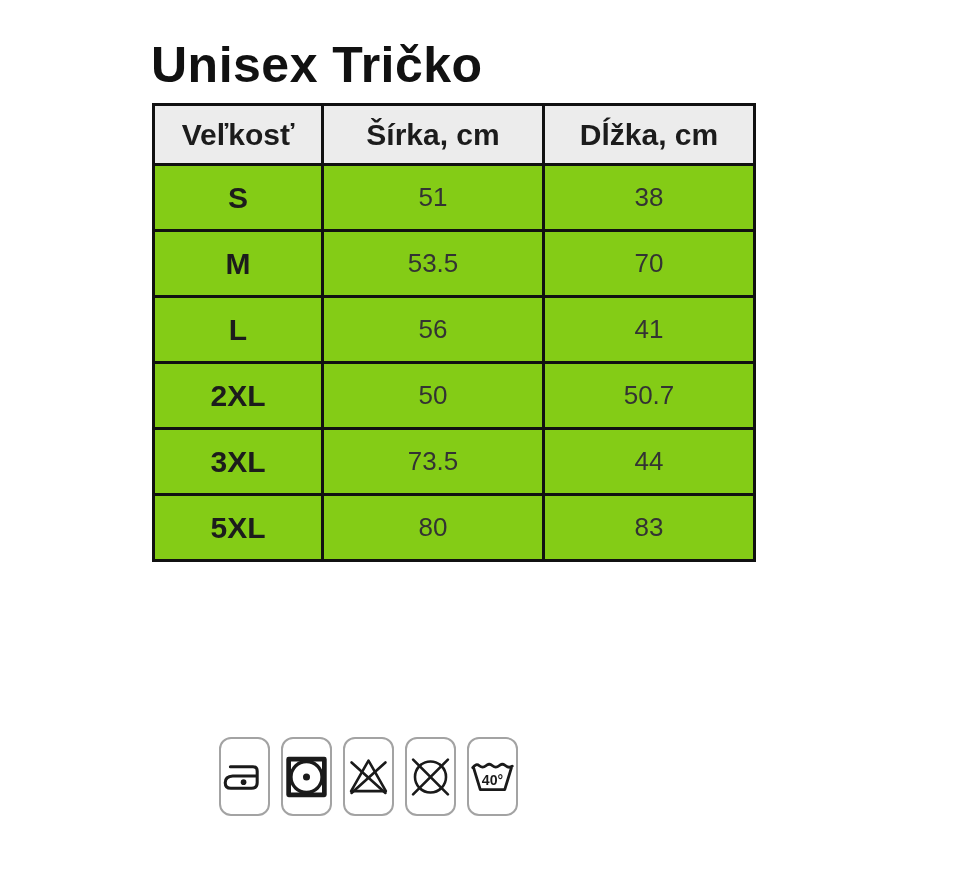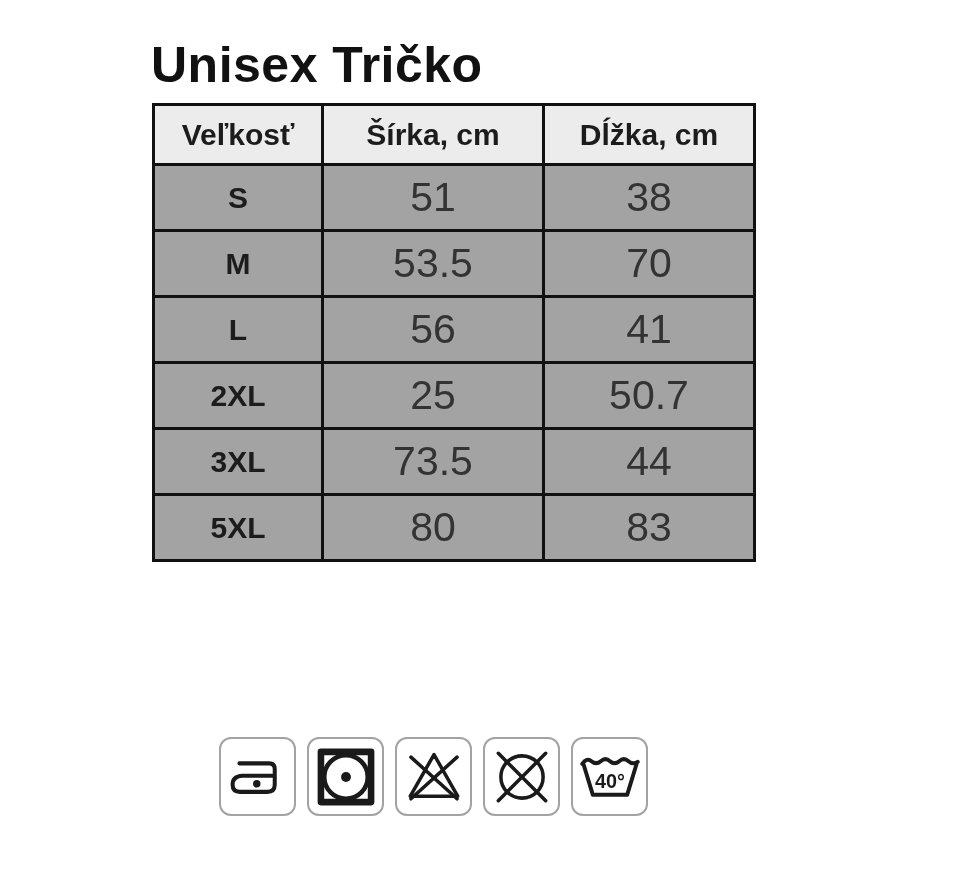--- a/index.html
+++ b/index.html
@@ -25,60 +25,60 @@
     color: #111111;
     letter-spacing: 0.5px;
     white-space: nowrap;
   }
   table.size-table {
     position: absolute;
     left: 152px;
     top: 103px;
     border-collapse: collapse;
     table-layout: fixed;
-    background: #a3a3a3;
+    background: #84cc16;
   }
   table.size-table th,
   table.size-table td {
     border: 3px solid #111111;
     text-align: center;
     vertical-align: middle;
     padding: 0;
   }
   table.size-table th {
     background: #ececec;
     height: 57px;
     font-size: 30px;
     font-weight: bold;
     color: #1c1c1c;
   }
   table.size-table td {
     height: 63px;
-    font-size: 41px;
+    font-size: 26px;
     font-weight: normal;
     color: #333333;
   }
   table.size-table td.size-col {
     font-weight: bold;
     font-size: 30px;
     color: #1c1c1c;
   }
   .col-size   { width: 169px; }
   .col-width  { width: 221px; }
   .col-length { width: 211px; }
 
   .care-row {
     position: absolute;
     left: 219px;
     top: 737px;
     display: flex;
     gap: 11px;
   }
   .care-box {
-    width: 77px;
+    width: 51px;
     height: 79px;
     box-sizing: border-box;
     border: 2px solid #a3a3a3;
     border-radius: 12px;
     background: #ffffff;
     display: flex;
     align-items: center;
     justify-content: center;
   }
   .care-box svg {
@@ -133,21 +133,21 @@
         <td>53.5</td>
         <td>70</td>
       </tr>
       <tr>
         <td class="size-col">L</td>
         <td>56</td>
         <td>41</td>
       </tr>
       <tr>
         <td class="size-col">2XL</td>
-        <td>25</td>
+        <td>50</td>
         <td>50.7</td>
       </tr>
       <tr>
         <td class="size-col">3XL</td>
         <td>73.5</td>
         <td>44</td>
       </tr>
       <tr>
         <td class="size-col">5XL</td>
         <td>80</td>

